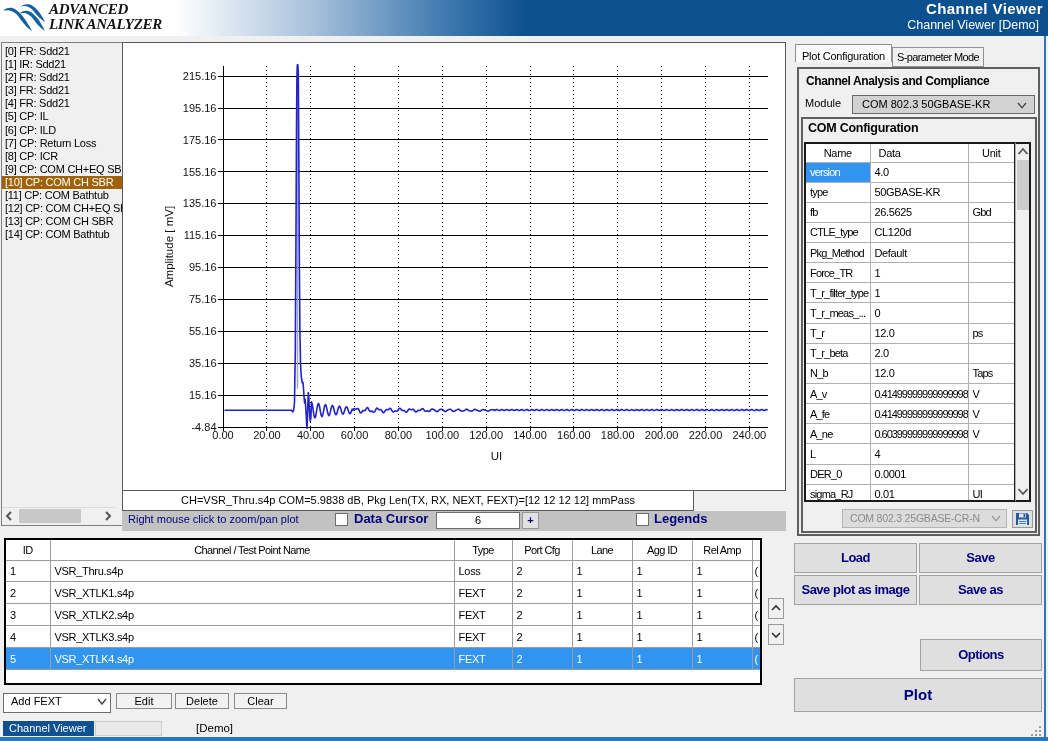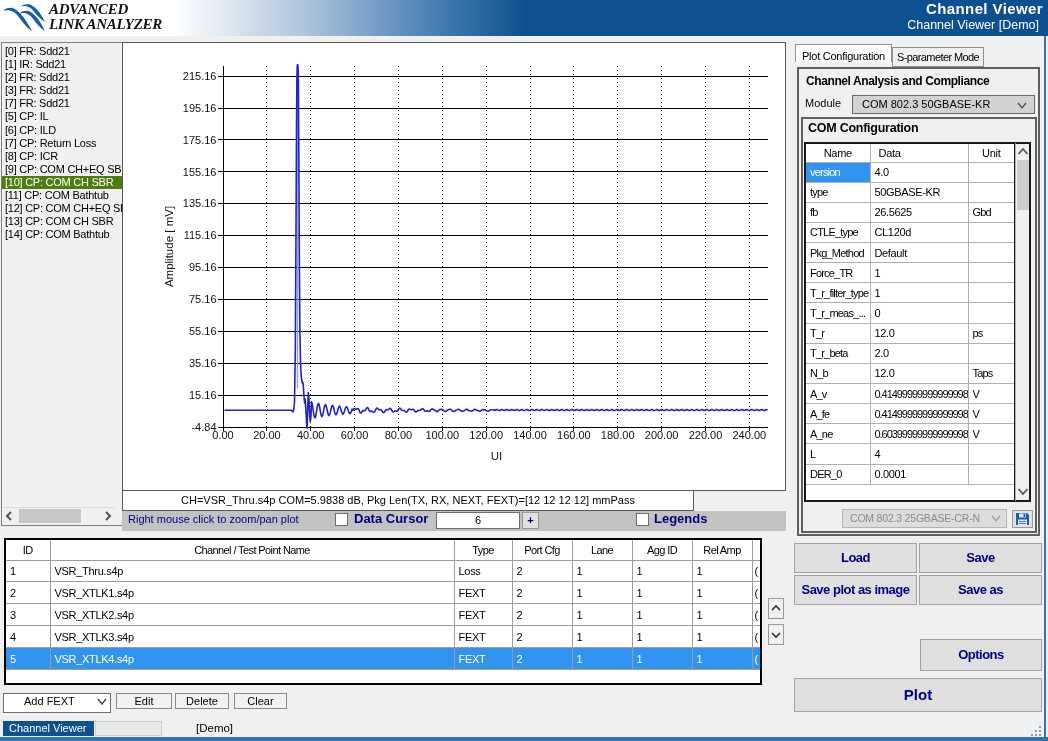--- a/index.html
+++ b/index.html
@@ -6,21 +6,21 @@
 body { font-family:"Liberation Sans", sans-serif; background:#f0f0f0; position:relative; }
 .abs { position:absolute; }
 #hdr { left:0; top:0; width:1048px; height:36px;
   background:linear-gradient(to right, #ffffff 0px, #ffffff 175px, #a9c2dc 310px, #3c77ae 450px, #0e5190 525px, #0d508f 1048px); }
 #logotxt { left:49px; top:2px; font-family:"Liberation Serif", serif; font-style:italic; font-weight:bold;
   font-size:15px; line-height:14.5px; color:#141414; letter-spacing:-0.3px; }
 #title1 { right:5px; top:0px; color:#fff; font-size:15px; font-weight:bold; letter-spacing:0.4px; }
 #title2 { right:9px; top:17.5px; color:#fff; font-size:12.5px; }
 #lb { left:1px; top:42px; width:125px; height:484px; background:#f0f0f0; border:1px solid #7f7f7f; overflow:hidden; padding-top:2px; }
 #lb div { font-size:11px; line-height:13.1px; padding-left:3px; white-space:nowrap; color:#000; letter-spacing:-0.25px; }
-#lb div.sel { background:#4d7c0f; color:#fff; }
+#lb div.sel { background:#a16207; color:#fff; }
 #lbsb { left:2px; top:507px; width:113px; height:18px; background:#f0f0f0; border-top:1px solid #dcdcdc; }
 #lbthumb { left:19px; top:509px; width:62px; height:14px; background:#c8c8c8; }
 #plot { left:122px; top:42px; width:664px; height:449px; background:#fff; border:1px solid #595959; }
 #msg { left:122px; top:490px; width:572px; height:21px; background:#fff; border:1px solid #595959;
   text-align:center; font-size:11px; line-height:19px; color:#000; }
 #tbar { left:122px; top:511px; width:664px; height:20px; background:#c2c2c2; }
 .cb { position:absolute; width:13px; height:13px; background:#fff; border:1px solid #6e6e6e; }
 .navy { color:#00007f; }
 #numin { left:436px; top:512px; width:84px; height:17px; background:#fff; border:1px solid #6e6e6e;
   text-align:center; font-size:11px; line-height:15px; }
@@ -33,21 +33,21 @@
 #btbl tr :last-child { border-right:none; }
 #btbl tr:first-child th { border-top:none; }
 #btbl th { height:20px; text-align:center; letter-spacing:-0.6px; }
 #btbl td { height:21.9px; padding-left:4px; }
 #btbl tr.selrow td { background:#3194f0; color:#fff; }
 #btbl td.pc { padding-left:2px; letter-spacing:0.6px; }
 .udbtn { position:absolute; left:768px; width:16px; height:21px; background:#f0f0f0; border:1px solid #9a9a9a; }
 .winbtn { position:absolute; background:#f2f2f2; border:1px solid #8a8a8a; text-align:center;
   font-size:11px; line-height:14px; color:#000; }
 #addcombo { left:3px; top:693px; width:108px; height:20px; background:#fff; border:1px solid #6e6e6e;
-  font-size:11px; line-height:14px; padding-left:20px; }
+  font-size:11px; line-height:14px; padding-left:7px; }
 #stattab { left:3px; top:721px; width:91px; height:15px; background:#0e5191; color:#fff; font-size:11px;
   line-height:15px; padding-left:6px; }
 #statbox { left:95px; top:721px; width:67px; height:15px; background:#e9e9e9; border:1px solid #cdcdcd; }
 #demo { left:196px; top:722px; font-size:11.5px; color:#000; }
 #bluebar { left:0; top:737px; width:1048px; height:4px; background:#2d76b9; }
 #bluer { left:1044px; top:36px; width:2px; height:705px; background:#2d76b9; }
 .tab { position:absolute; border:1px solid #919191; font-size:11px; text-align:center; white-space:nowrap; letter-spacing:-0.25px; overflow:hidden; }
 #tab1 { left:795px; top:44px; width:97px; height:18px; background:#fbfbfb; border-bottom:none; line-height:22px; z-index:3; }
 #tab2 { left:892px; top:47px; width:92px; height:20px; background:#f0f0f0; line-height:19px; z-index:2; letter-spacing:-0.6px; }
 #panelA { left:797px; top:67px; width:243px; height:469px; background:#f0f0f0; border:2px solid #5f5f5f; }
@@ -87,21 +87,21 @@
 </svg>
 <div id="logotxt" class="abs">ADVANCED<br>LINK ANALYZER</div>
 <div id="title1" class="abs">Channel Viewer</div>
 <div id="title2" class="abs">Channel Viewer [Demo]</div>
 
 <div id="lb" class="abs">
 <div>[0] FR: Sdd21</div>
 <div>[1] IR: Sdd21</div>
 <div>[2] FR: Sdd21</div>
 <div>[3] FR: Sdd21</div>
-<div>[7] FR: Sdd21</div>
+<div>[4] FR: Sdd21</div>
 <div>[5] CP: IL</div>
 <div>[6] CP: ILD</div>
 <div>[7] CP: Return Loss</div>
 <div>[8] CP: ICR</div>
 <div>[9] CP: COM CH+EQ SBR</div>
 <div class="sel">[10] CP: COM CH SBR</div>
 <div>[11] CP: COM Bathtub</div>
 <div>[12] CP: COM CH+EQ SBR</div>
 <div>[13] CP: COM CH SBR</div>
 <div>[14] CP: COM Bathtub</div>
@@ -401,20 +401,25 @@
 <tr>
           <td>L</td>
           <td class="dcol">4</td>
           <td></td>
         </tr>
 <tr>
           <td>DER_0</td>
           <td class="dcol">0.0001</td>
           <td></td>
         </tr>
+<tr>
+          <td>sigma_RJ</td>
+          <td class="dcol">0.01</td>
+          <td>UI</td>
+        </tr>
 </tbody>
     </table>
   </div>
 <div id="comscroll" class="abs"></div>
 <div id="comthumb" class="abs"></div>
 <svg class="abs" style="left:1017px;top:147px" width="12" height="9" viewBox="0 0 12 9">
     <path d="M1.5,7 L6,2 L10.5,7" stroke="#555" stroke-width="1.8" fill="none"></path>
   </svg>
 <svg class="abs" style="left:1017px;top:487px" width="12" height="9" viewBox="0 0 12 9">
     <path d="M1.5,2 L6,7 L10.5,2" stroke="#555" stroke-width="1.8" fill="none"></path>

